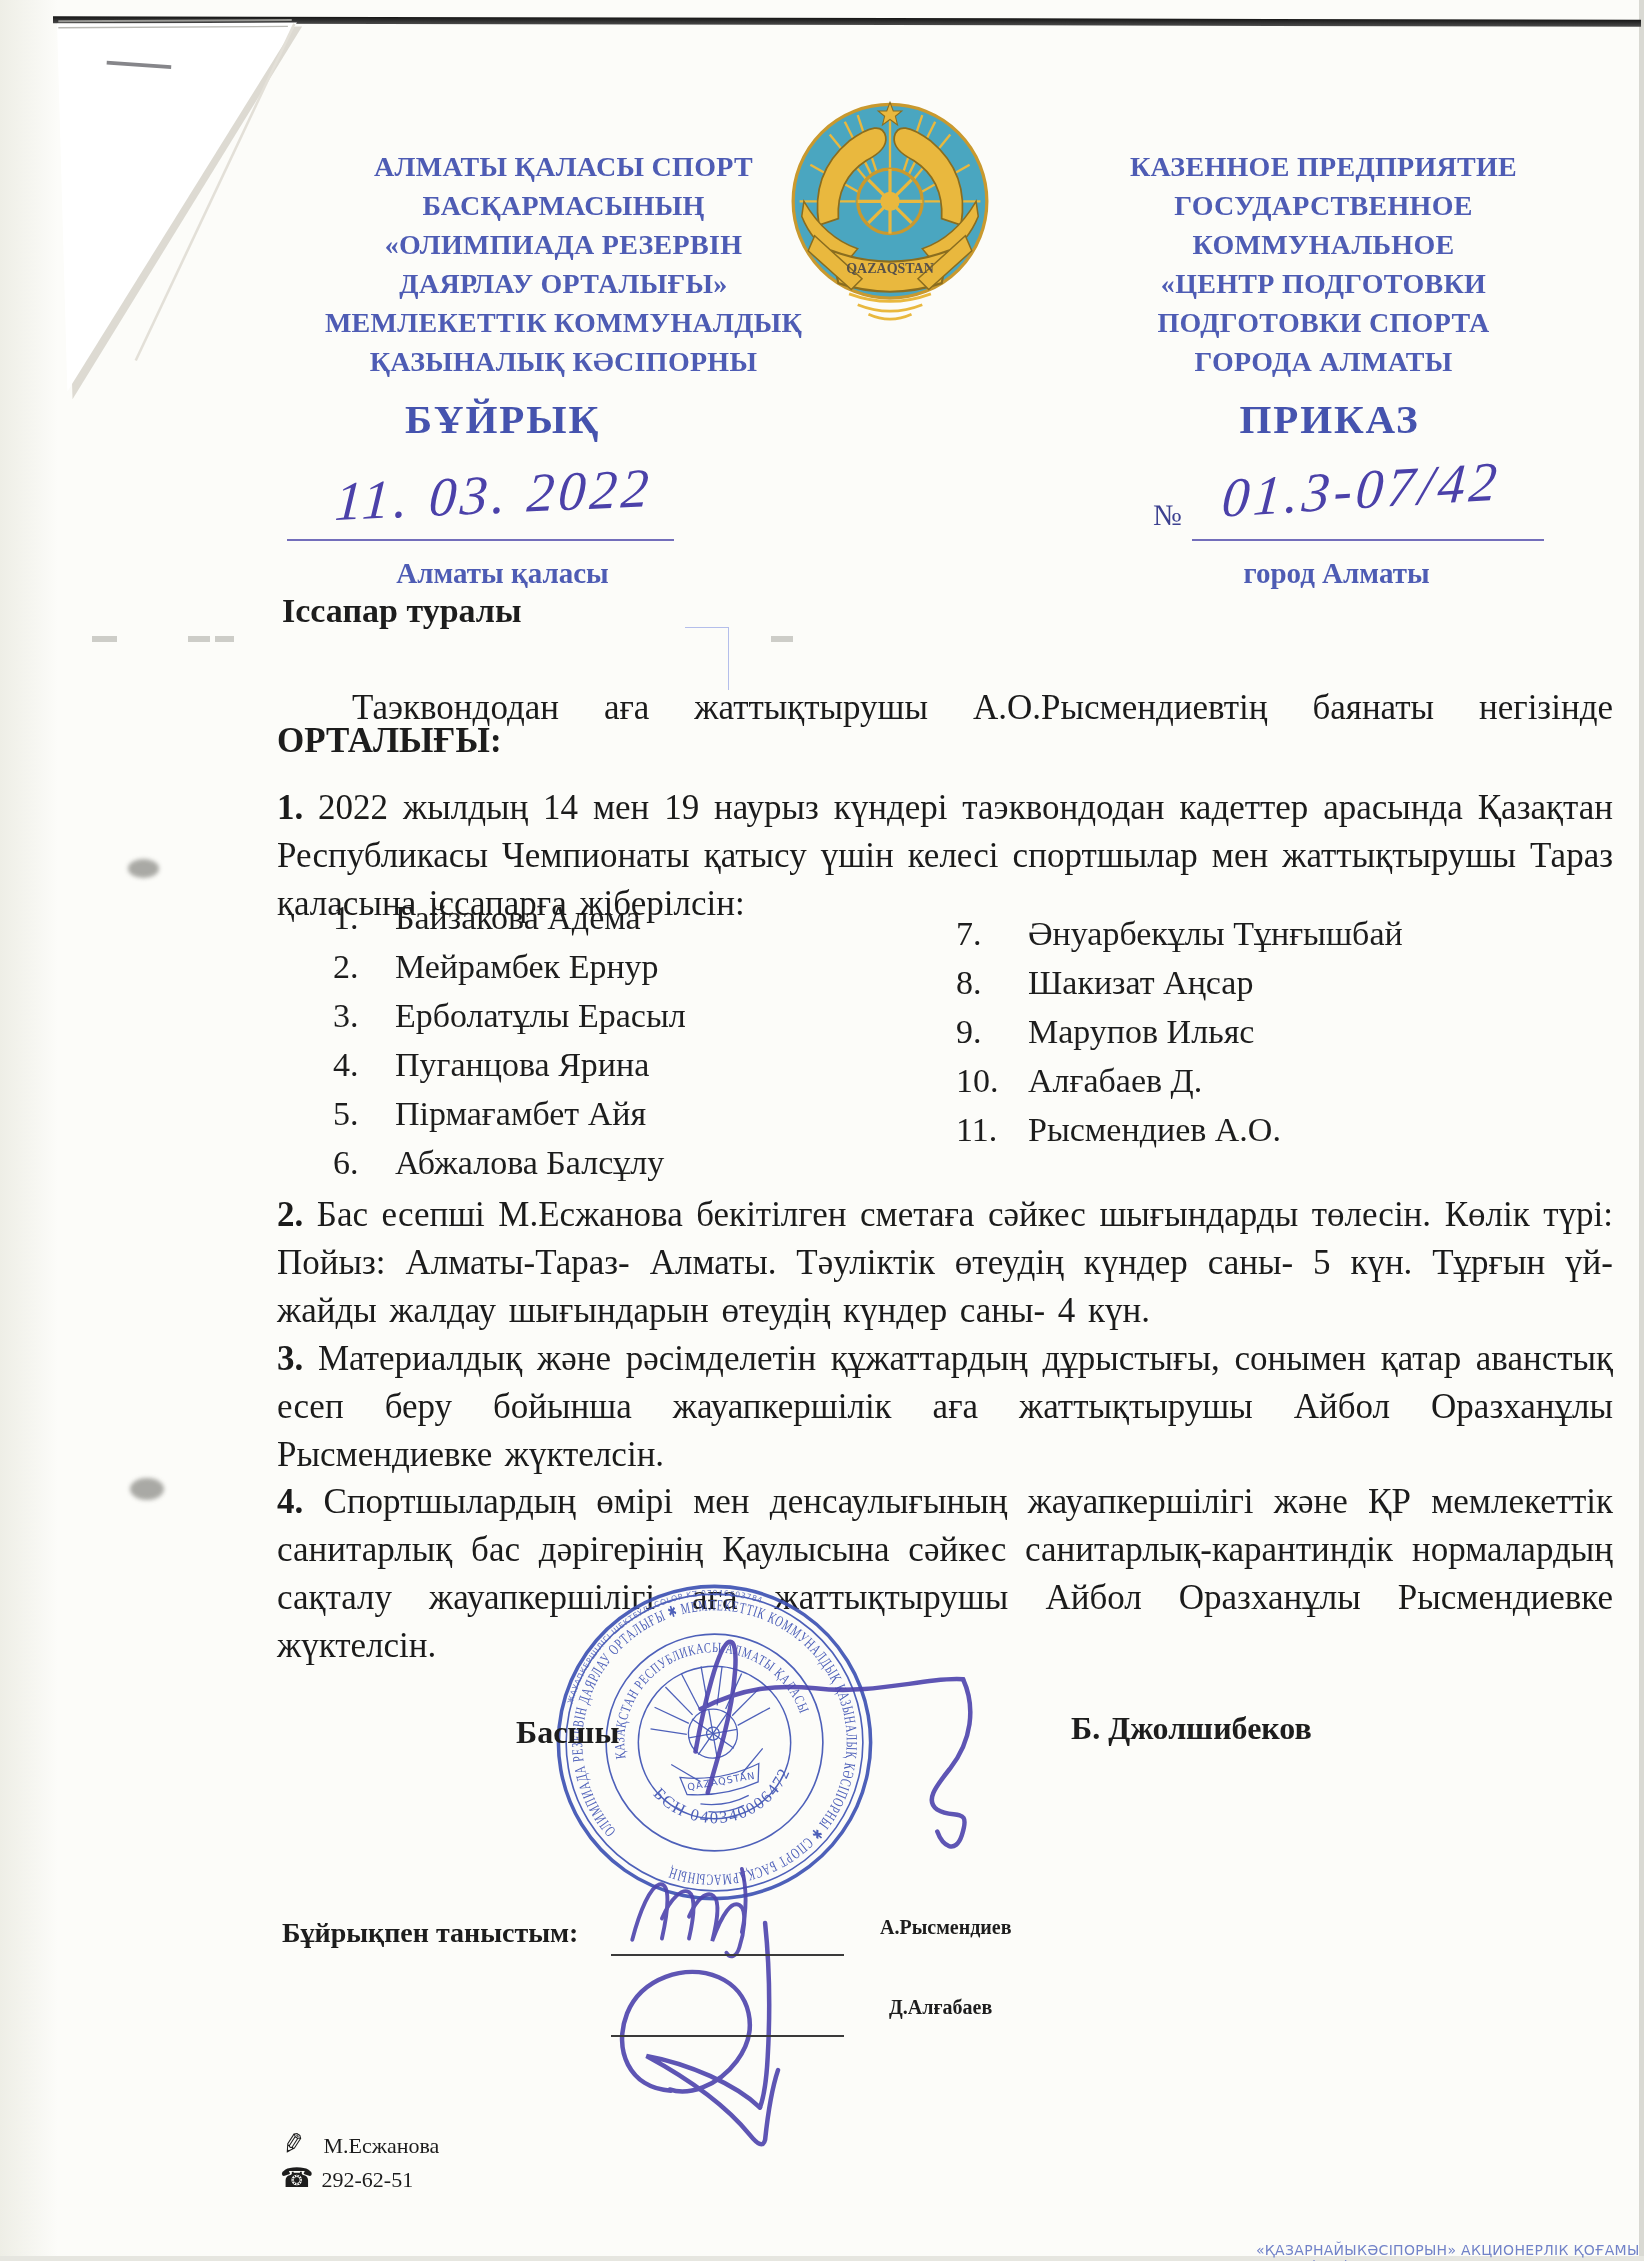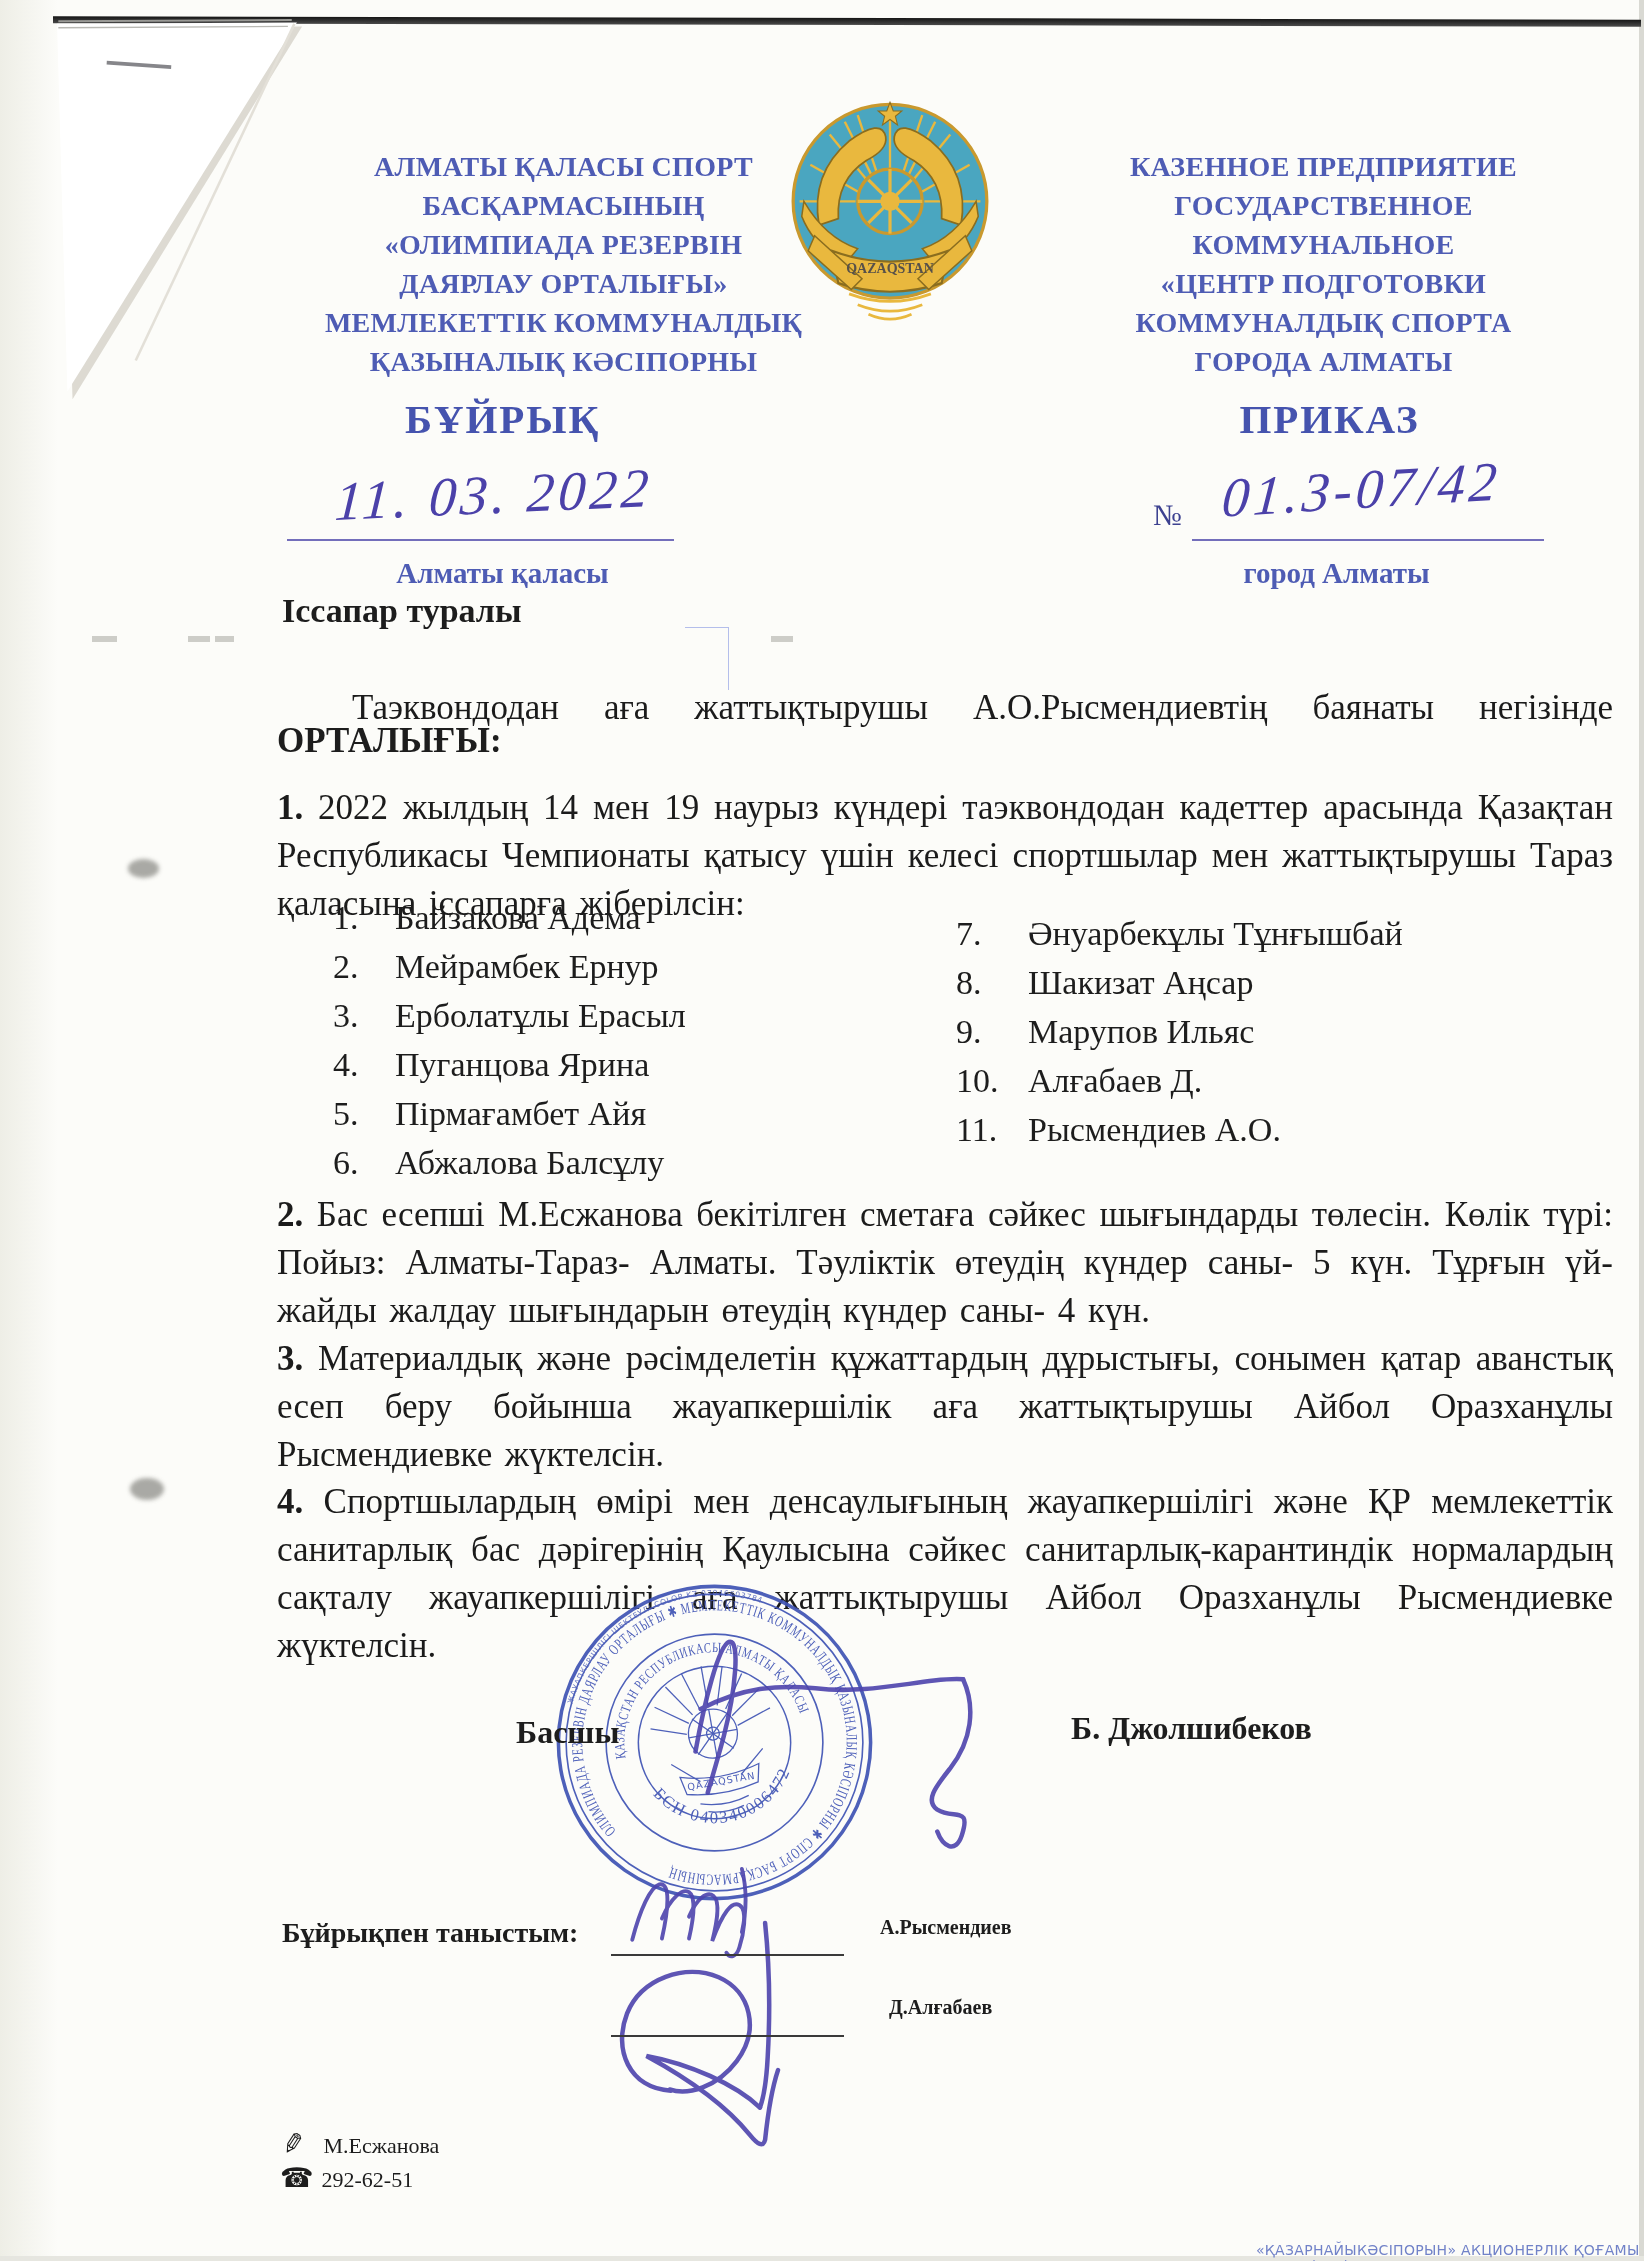--- a/index.html
+++ b/index.html
@@ -128,21 +128,21 @@
       <path d="M62,182 Q100,196 138,182"></path>
         <path d="M70,192 Q100,204 130,192"></path>
         <path d="M80,201 Q100,210 120,201"></path>
     </g>
   </svg>
 
   <div class="org org-right">
     <div>КАЗЕННОЕ ПРЕДПРИЯТИЕ</div>
     <div>ГОСУДАРСТВЕННОЕ КОММУНАЛЬНОЕ</div>
     <div>«ЦЕНТР ПОДГОТОВКИ</div>
-    <div>КОММУНАЛДЫҚ СПОРТА</div>
+    <div>ПОДГОТОВКИ СПОРТА</div>
     <div>ГОРОДА АЛМАТЫ</div>
   </div>
 
   <div class="order-word" style="left:277px;top:395px">БҰЙРЫҚ</div>
   <div class="order-word" style="left:1104px;top:395px">ПРИКАЗ</div>
 
   <div class="hand" style="left:335px;top:463px">11. 03. 2022</div>
   <div class="uline" style="left:287px;top:539px;width:387px"></div>
   <div class="num-sign">№</div>
   <div class="hand" style="left:1222px;top:458px;transform:rotate(-3.5deg) skewX(-8deg)">01.3-07/42</div>

